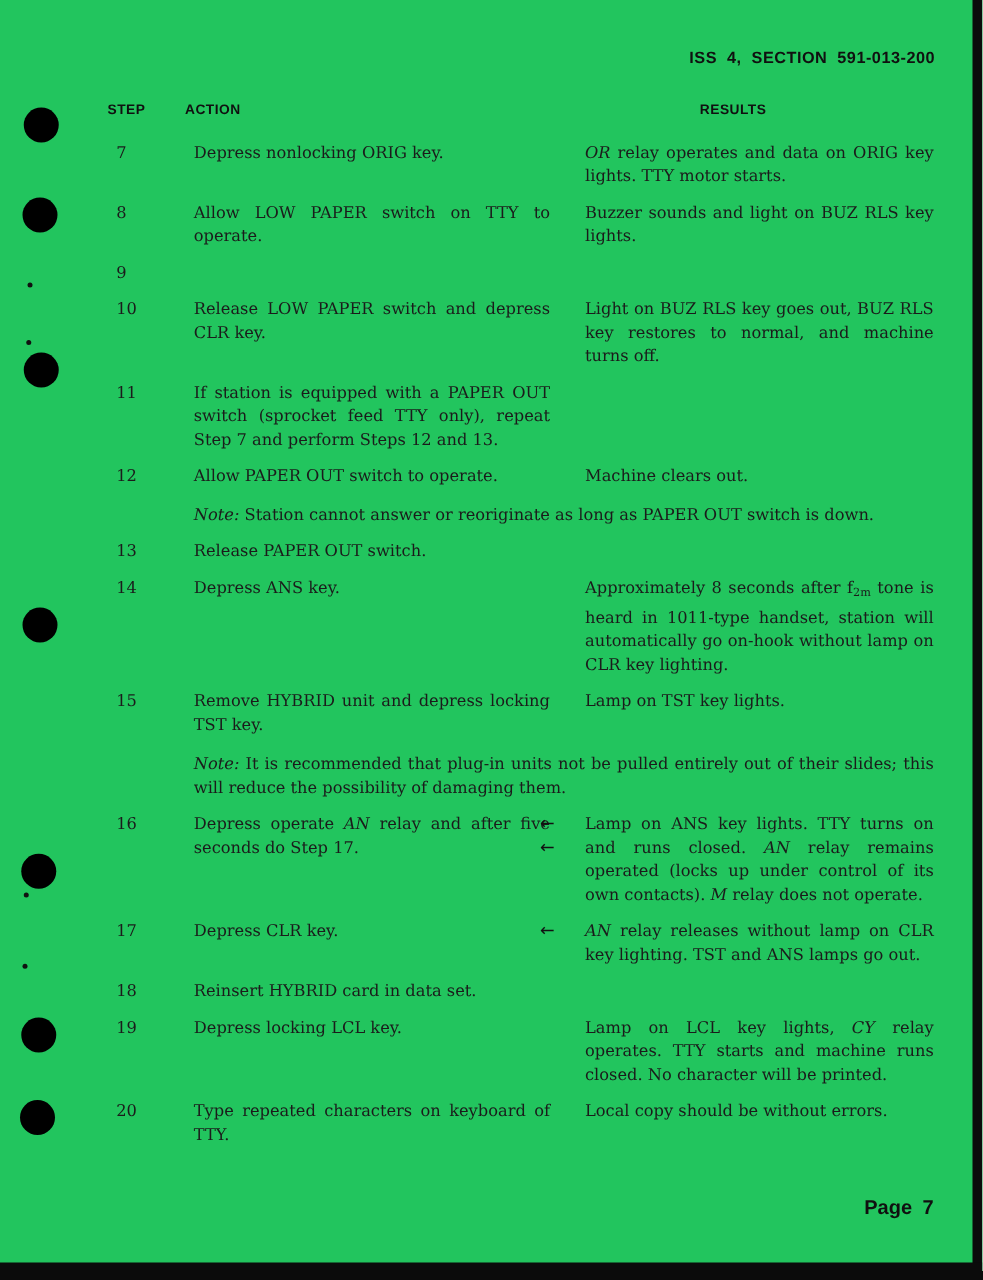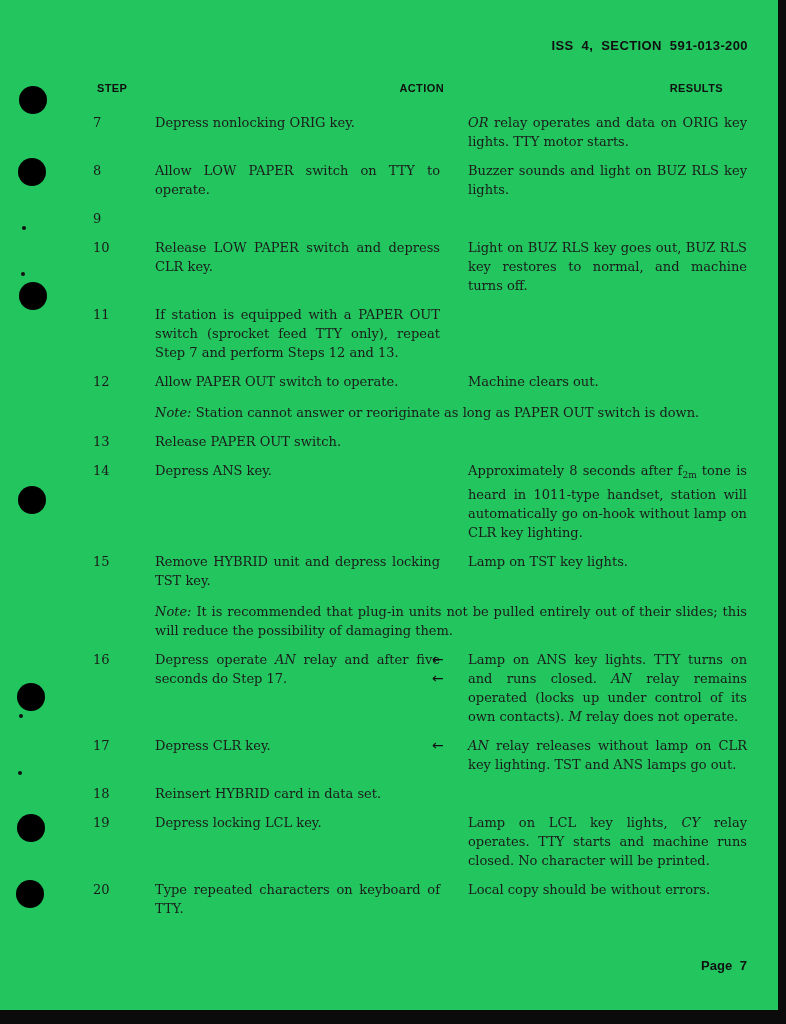--- a/index.html
+++ b/index.html
@@ -18,46 +18,46 @@
   .dot{position:absolute;background:#000;border-radius:50%;width:28px;height:28px;}
   .speck{position:absolute;background:#111;border-radius:50%;width:4px;height:4px;}
   
   .doc-header{
     position:absolute;top:38px;right:38px;
     font-family:"Liberation Sans", sans-serif;
     font-weight:bold;font-size:13px;letter-spacing:.4px;word-spacing:4px;
     color:#101010;
   }
   .thead{
-    position:absolute;top:82px;left:97px;width:654px;
+    position:absolute;top:82px;left:86px;width:654px;
     display:grid;grid-template-columns:62px 285px 28px 279px;
     font-family:"Liberation Sans", sans-serif;
     font-weight:bold;font-size:11px;letter-spacing:.4px;color:#101010;
   }
   .th-step{text-align:left;}
-  .th-action{text-align:right;}
-  .th-results{text-align:right;padding-right:28px;}
+  .th-action{text-align:left;}
+  .th-results{text-align:center;padding-right:28px;}
   
   #rows{position:absolute;top:113px;left:93px;width:654px;font-size:13px;line-height:19px;}
   .row{display:grid;grid-template-columns:62px 285px 28px 279px;margin-top:10px;position:relative;}
   .row:first-child{margin-top:0;}
   .c-action,.c-results{text-align:justify;}
   .note{margin:12px 0 0 62px;width:592px;text-align:justify;}
   .bi{font-weight:normal;font-style:italic;}
   .sub{font-size:9px;vertical-align:-3px;}
   .arrow{
     position:absolute;left:339px;width:26px;
     font-family:"DejaVu Sans", sans-serif;
     font-size:14px;line-height:19px;color:#111;
   }
   
   .page-footer{
     position:absolute;top:958px;right:39px;
     font-family:"Liberation Sans", sans-serif;
-    font-weight:bold;font-size:13px;word-spacing:4px;color:#101010;
+    font-weight:bold;font-size:16px;word-spacing:4px;color:#101010;
   }
 </style>
 </head>
 <body>
 
 <div class="page">
 
   <div class="doc-header">ISS 4, SECTION 591-013-200</div>
 
   <div class="thead">

